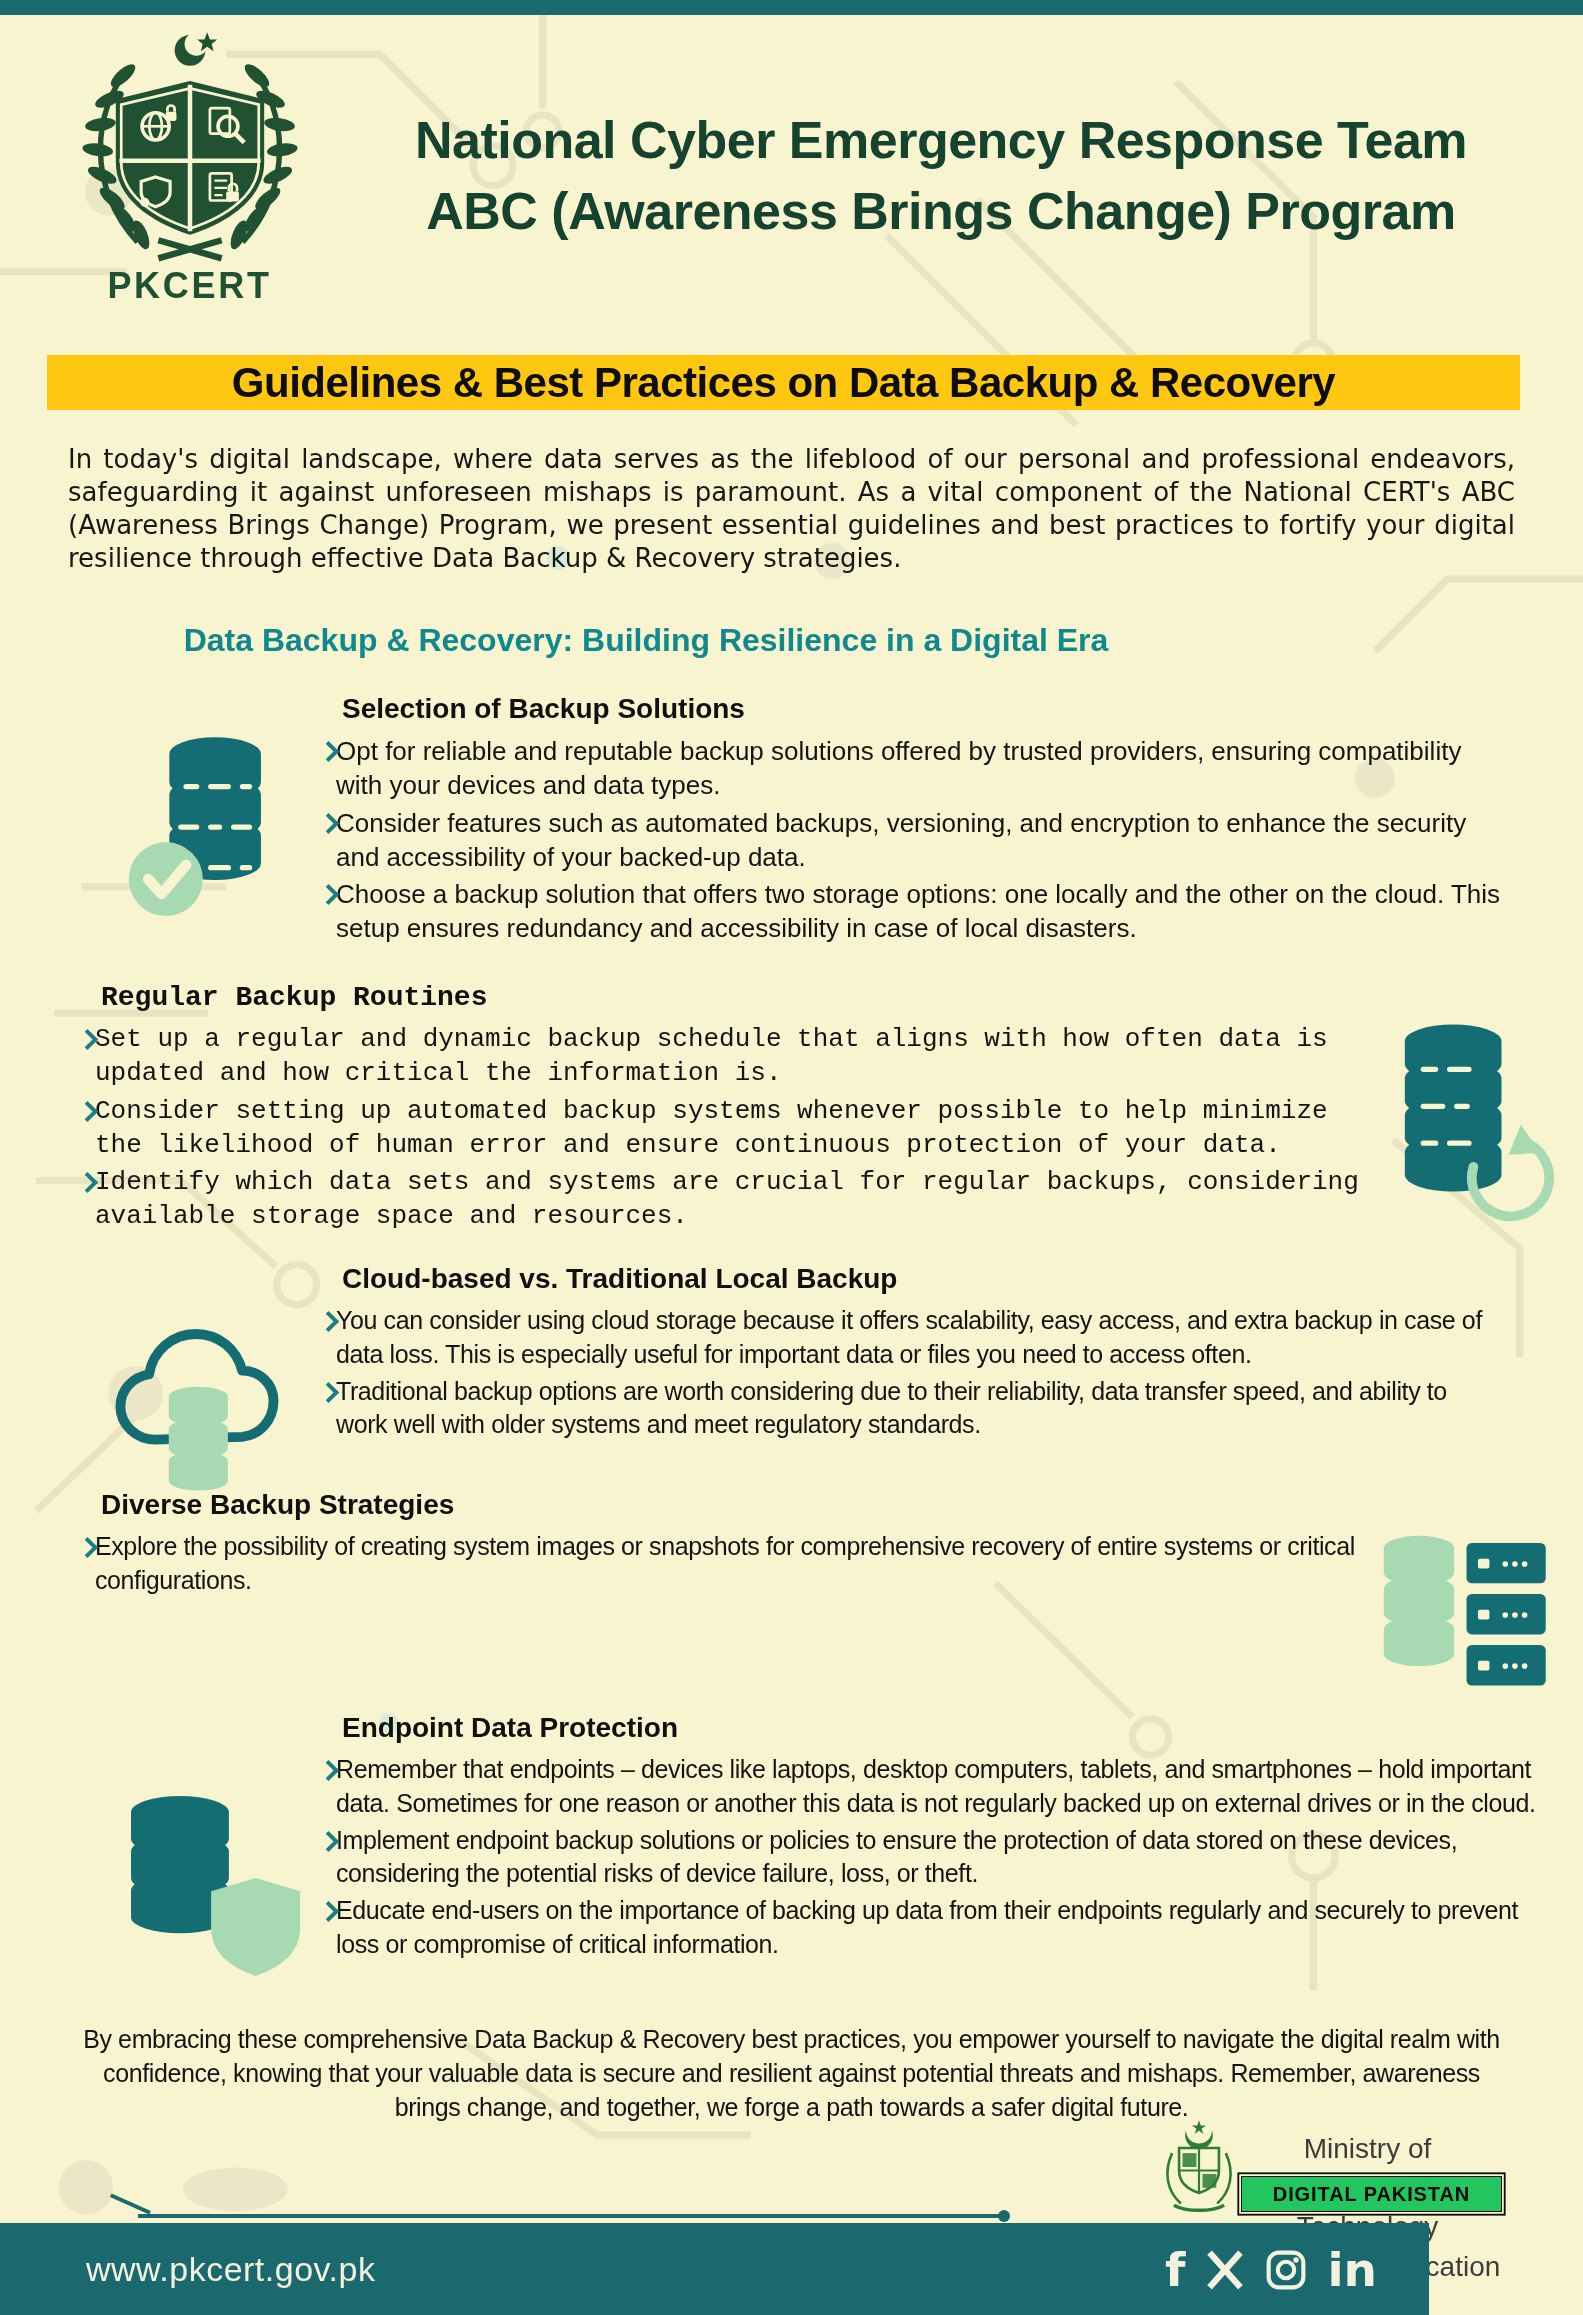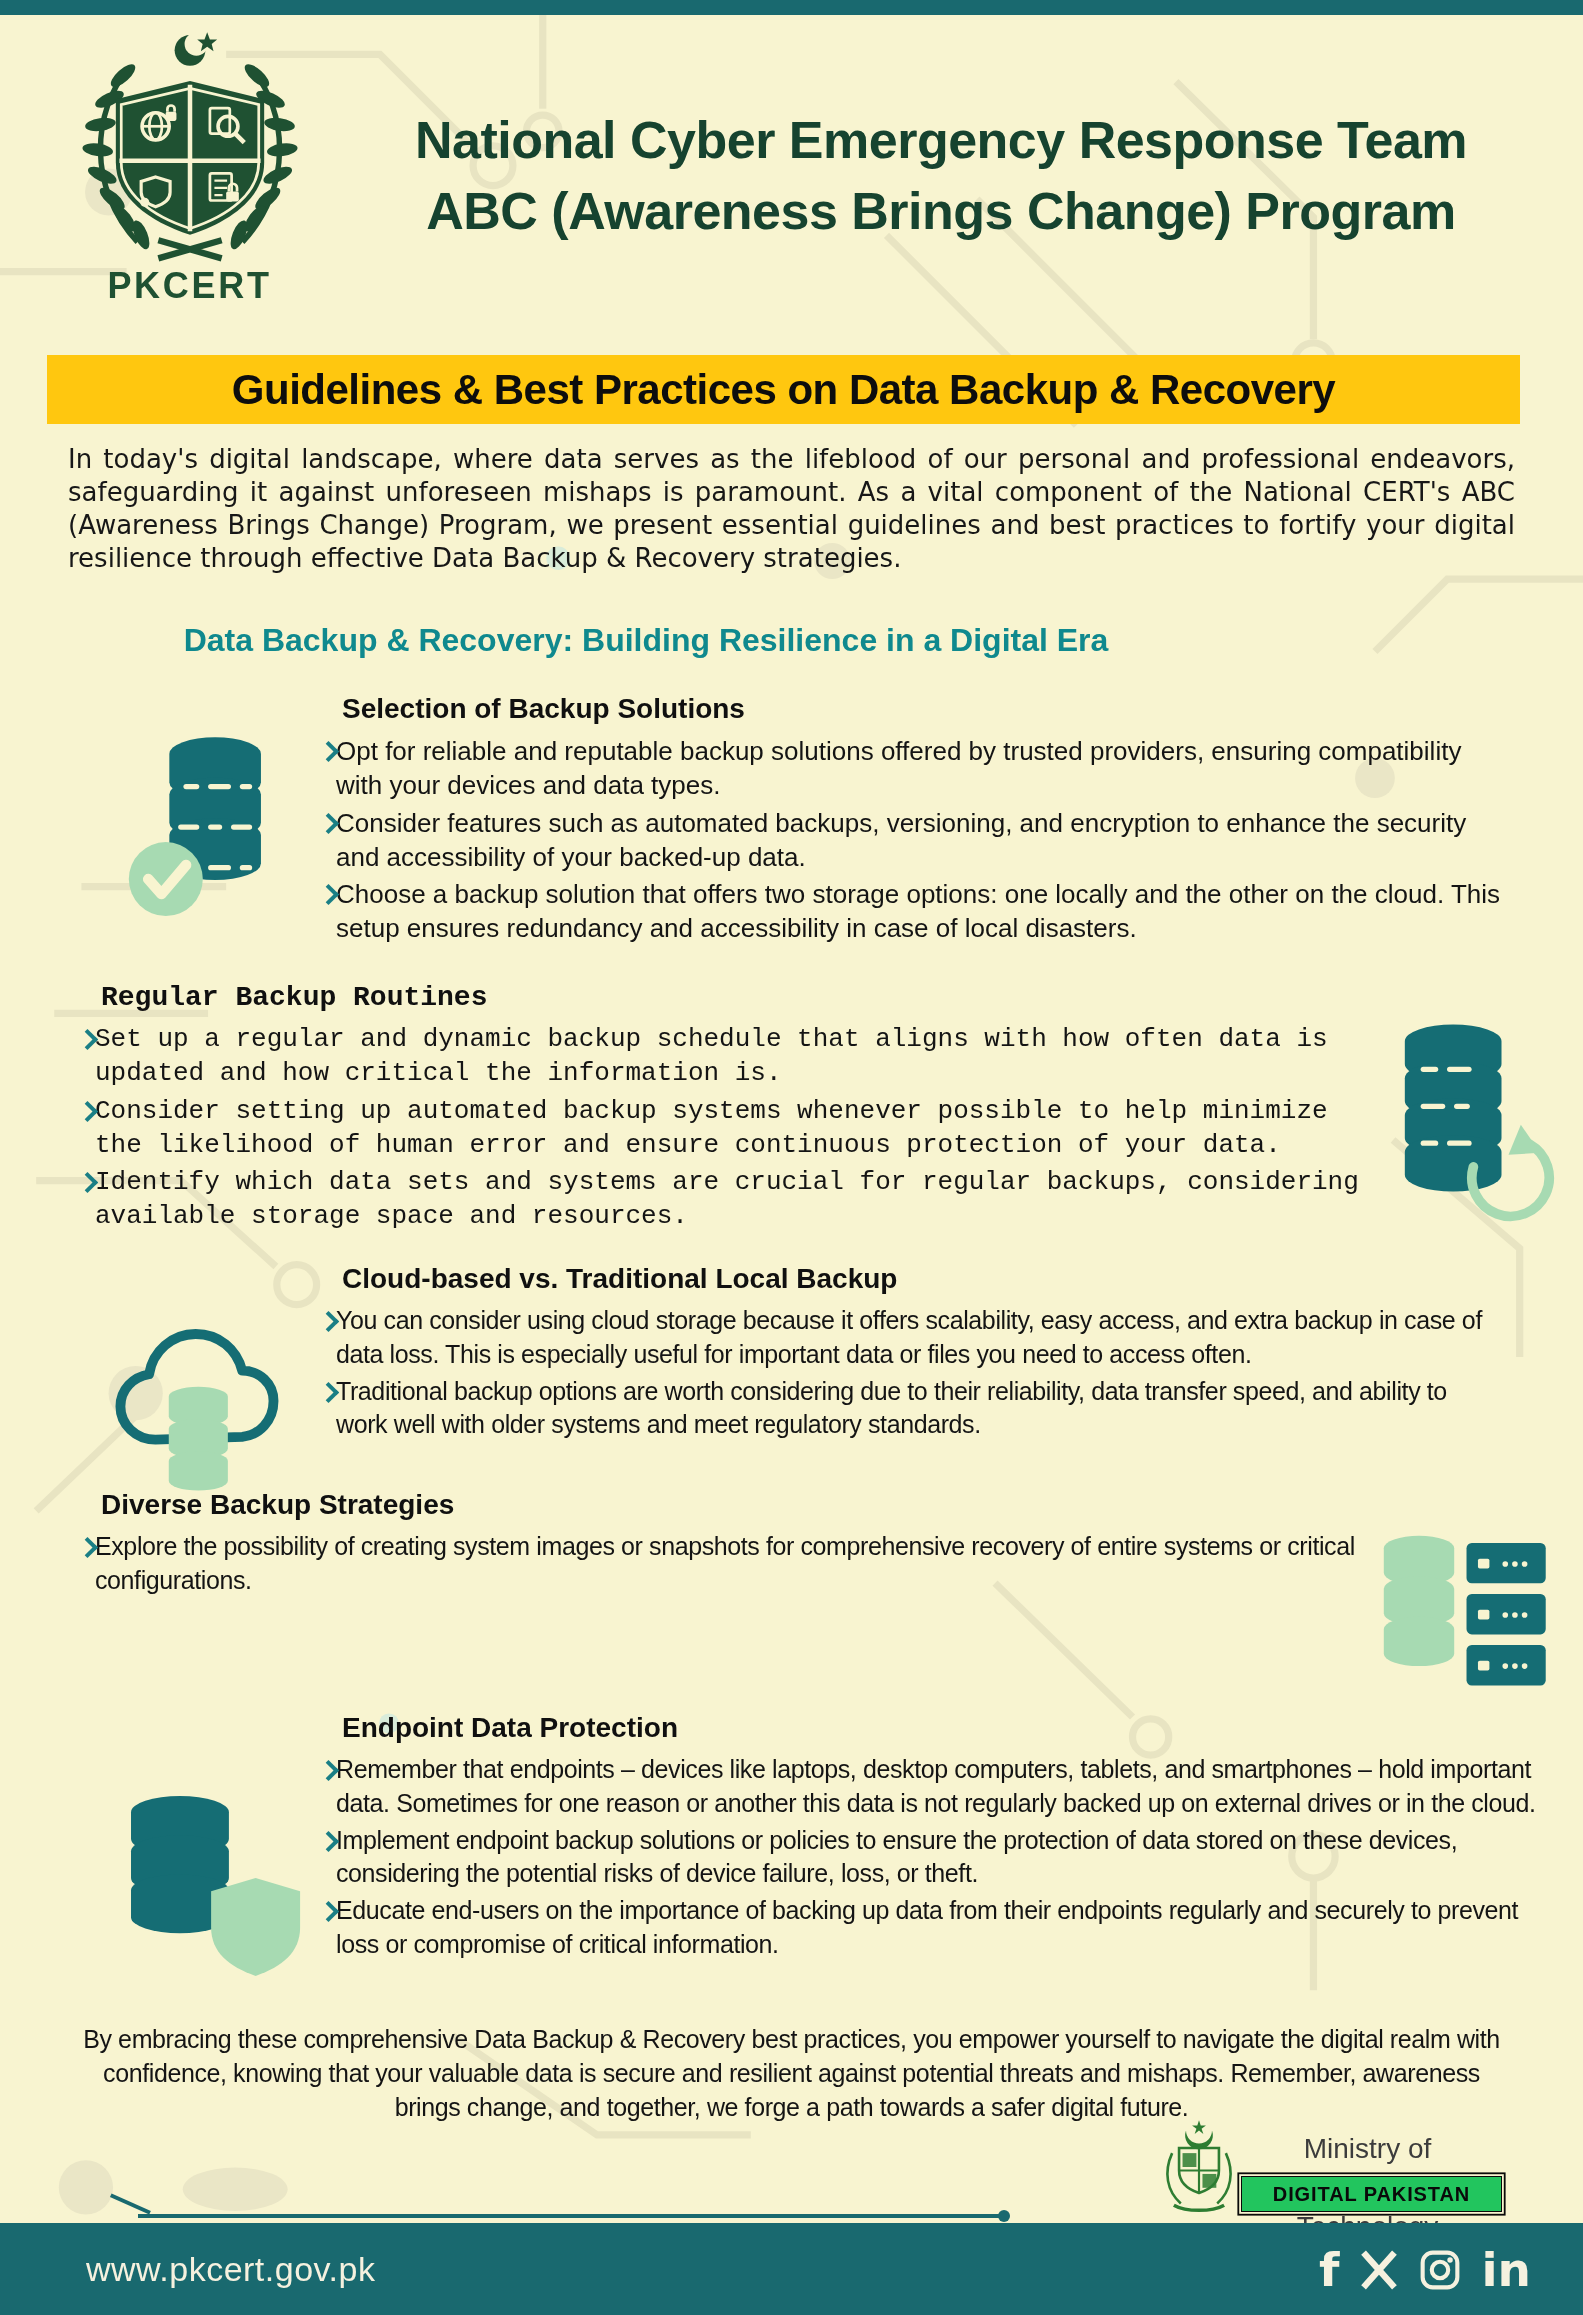--- a/index.html
+++ b/index.html
@@ -7,21 +7,21 @@
         font-family:"Liberation Sans",sans-serif;color:#151515;}
   .abs{position:absolute;}
   
   .topbar{left:0;top:0;width:1583px;height:14.5px;background:#19696F;}
   
   .logo{left:65px;top:25px;width:249px;text-align:center;}
   .logo-text{font-size:36px;font-weight:bold;color:#1F5132;letter-spacing:2.7px;margin-top:0px;}
   .title{left:344px;top:105px;width:1194px;text-align:center;font-size:52px;font-weight:bold;
          color:#16432F;line-height:1.36;letter-spacing:-0.5px;}
   
-  .banner{left:47px;top:355px;width:1473px;height:69px;background:#FFC70F;display:flex;
+  .banner{left:47px;top:355px;width:1473px;height:55px;background:#FFC70F;display:flex;
           align-items:center;justify-content:center;font-size:42px;font-weight:bold;color:#0d0d0d;letter-spacing:-0.5px;}
   
   .intro{left:68px;top:443px;width:1447px;font-family:"DejaVu Sans",sans-serif;font-size:26px;
          line-height:1.27;text-align:justify;color:#171717;}
   .main-heading{left:0;top:622px;width:1292px;text-align:center;font-size:32px;font-weight:bold;color:#0F898E;}
   
   .sec-title{font-size:28px;font-weight:bold;color:#101010;padding-left:21px;margin:0 0 9px 0;}
   .bullet{display:flex;margin-bottom:3.6px;}
   .chev{flex:none;width:11px;height:11px;border-top:4.5px solid #1A7F85;border-right:4.5px solid #1A7F85;
         transform:rotate(45deg);margin-top:10px;}
@@ -48,21 +48,21 @@
   .init-label{font-size:33px;color:#101010;}
   .init-line{left:138px;top:2214px;width:867px;height:3.6px;background:#19696F;}
   .init-line::after{content:"";position:absolute;right:-5.4px;top:-4.5px;width:12.7px;height:12.7px;border-radius:50%;background:#19696F;}
   .init-conn{left:109px;top:2202px;width:43px;height:3.6px;background:#19696F;transform:rotate(24deg);}
   
   .ministry-text{left:1232px;top:2129px;width:271px;text-align:center;font-size:28px;color:#3c3c3c;line-height:1.4;}
   .badge{left:1241px;top:2176px;width:259px;height:34px;background:#22c55e;border:1.8px solid #0a0a0a;
          box-shadow:0 0 0 1.8px #F8F4D0,0 0 0 3.6px #0a0a0a;display:flex;align-items:center;justify-content:center;
          font-size:20px;font-weight:bold;color:#0a0a0a;letter-spacing:0.9px;}
   
-  .footer{left:0;top:2223px;width:1583px;height:93px;background:#19696F;display:flex;align-items:center;}
+  .footer{left:0;top:2223px;width:1429px;height:93px;background:#19696F;display:flex;align-items:center;}
   .url{margin-left:86px;font-size:34px;color:#F5F1DF;letter-spacing:0.5px;}
   .socials{position:absolute;right:52px;top:0;height:93px;display:flex;align-items:center;gap:20px;}
   .social-glyph{font-family:"DejaVu Sans",sans-serif;font-weight:bold;color:#F5F1DF;font-size:47px;line-height:1;}
 </style>
 </head>
 <body>
 
 <div id="page">
 
   <svg class="abs" style="left:0;top:0" width="1583" height="2316" viewBox="0 0 1750 2560">

